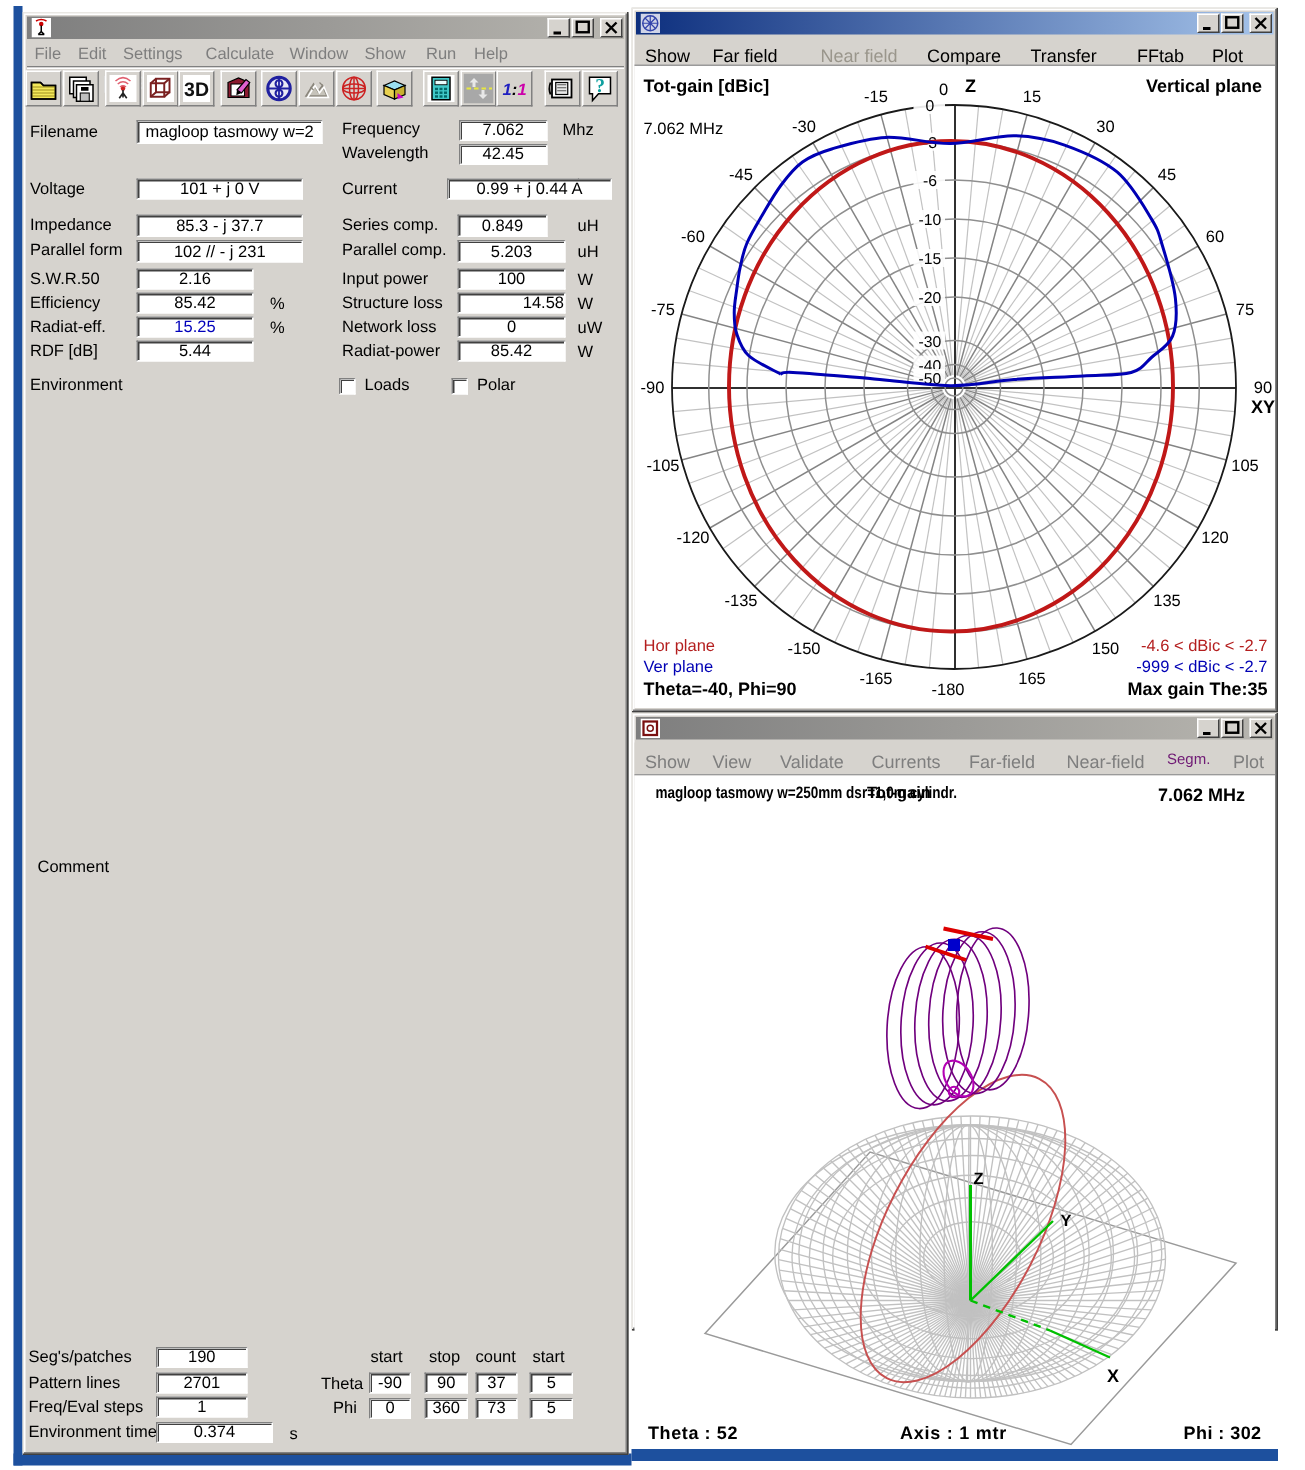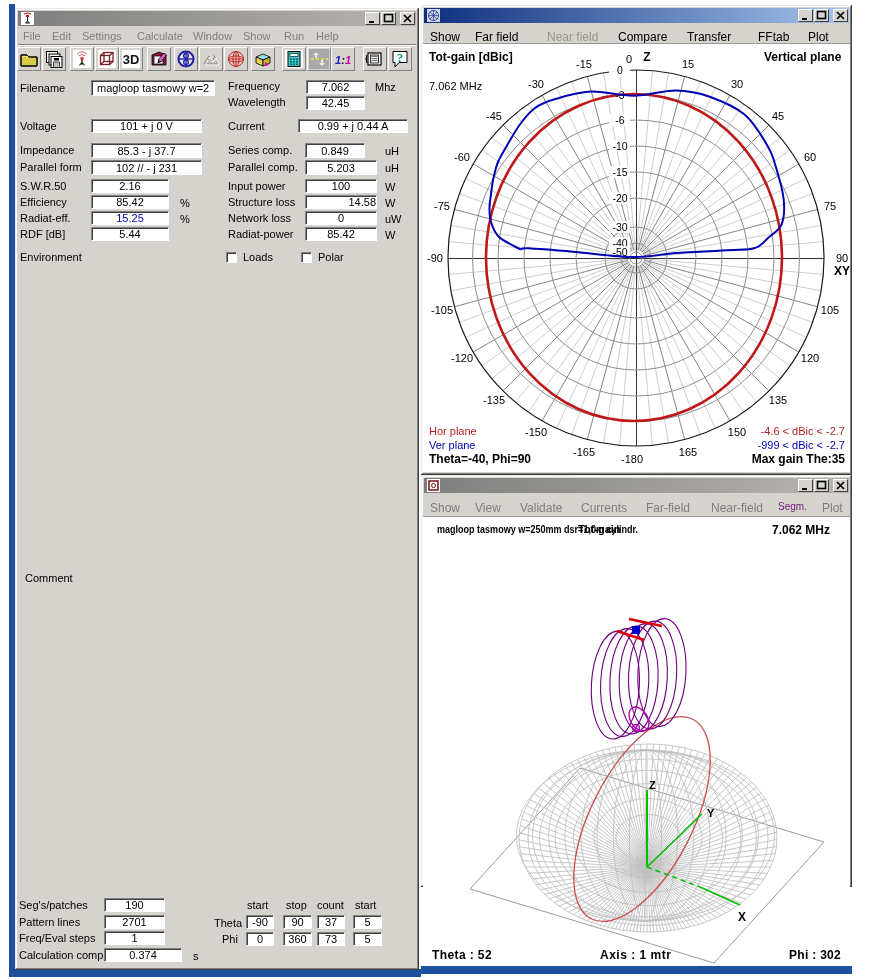--- a/index.html
+++ b/index.html
@@ -258,21 +258,21 @@
 <span class="cb" style="left:211px;top:244px"></span>
 <span class="lb" style="left:228px;top:243px;">Loads</span>
 <span class="cb" style="left:286px;top:244px"></span>
 <span class="lb" style="left:303px;top:243px;">Polar</span>
 <span class="lb" style="left:4px;top:891px;">Seg's/patches</span>
 <div class="fd" style="left:89px;top:890px;width:61px;height:14px;line-height:13px;color:#000;text-align:center;">190</div>
 <span class="lb" style="left:4px;top:908px;">Pattern lines</span>
 <div class="fd" style="left:89px;top:907px;width:61px;height:14px;line-height:13px;color:#000;text-align:center;">2701</div>
 <span class="lb" style="left:4px;top:924px;">Freq/Eval steps</span>
 <div class="fd" style="left:89px;top:923px;width:61px;height:14px;line-height:13px;color:#000;text-align:center;">1</div>
-<span class="lb" style="left:4px;top:941px;">Calculation comp</span>
+<span class="lb" style="left:4px;top:941px;">Environment time</span>
 <div class="fd" style="left:89px;top:940px;width:78px;height:14px;line-height:13px;color:#000;text-align:center;">0.374</div>
 <span class="lb" style="left:178px;top:942px;">s</span>
 <span class="lb" style="left:232px;top:891px;">start</span>
 <span class="lb" style="left:271px;top:891px;">stop</span>
 <span class="lb" style="left:302px;top:891px;">count</span>
 <span class="lb" style="left:340px;top:891px;">start</span>
 <span class="lb" style="left:199px;top:909px;">Theta</span>
 <div class="fd" style="left:231px;top:907px;width:28px;height:14px;line-height:13px;color:#000;text-align:center;">-90</div>
 <div class="fd" style="left:268px;top:907px;width:29px;height:14px;line-height:13px;color:#000;text-align:center;">90</div>
 <div class="fd" style="left:302px;top:907px;width:28px;height:14px;line-height:13px;color:#000;text-align:center;">37</div>

